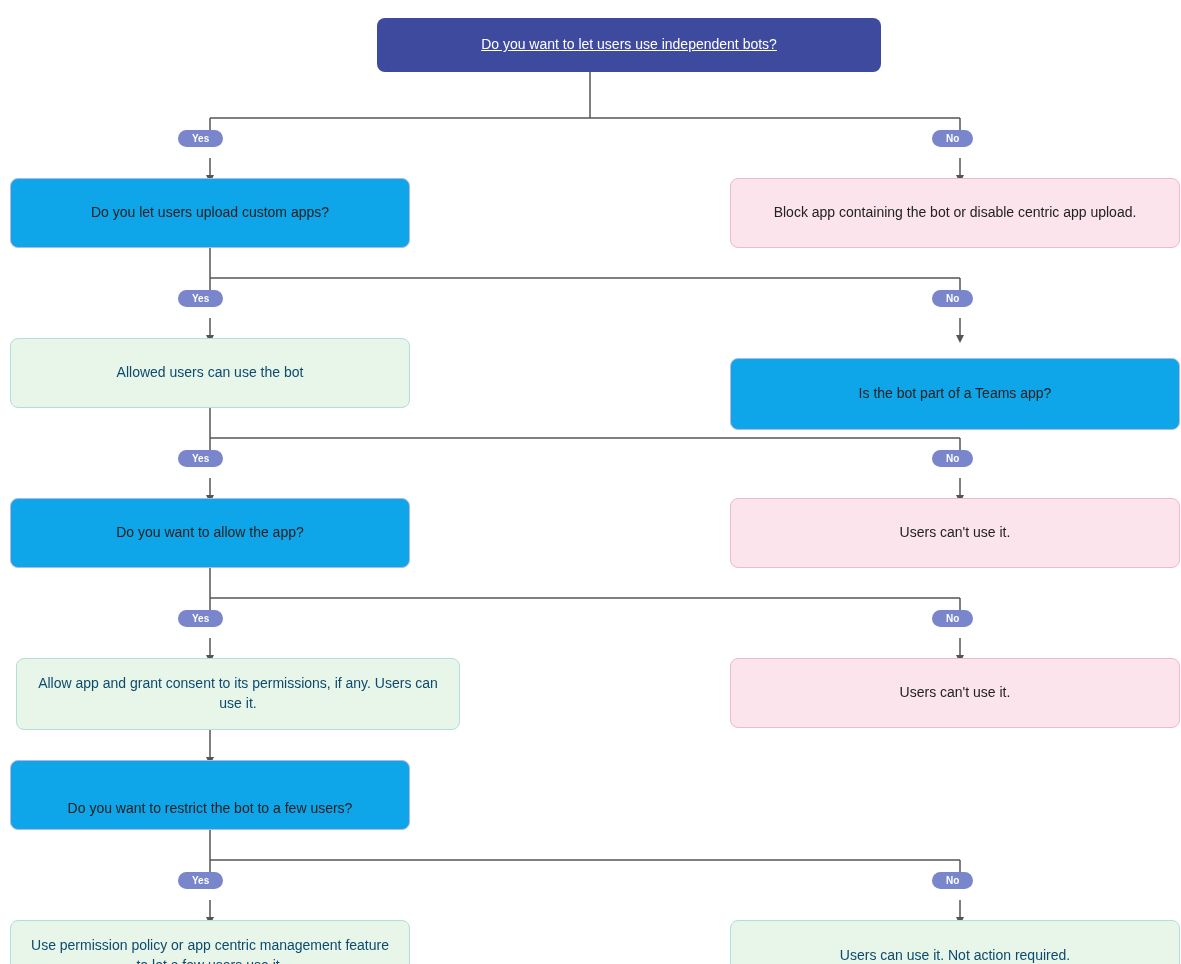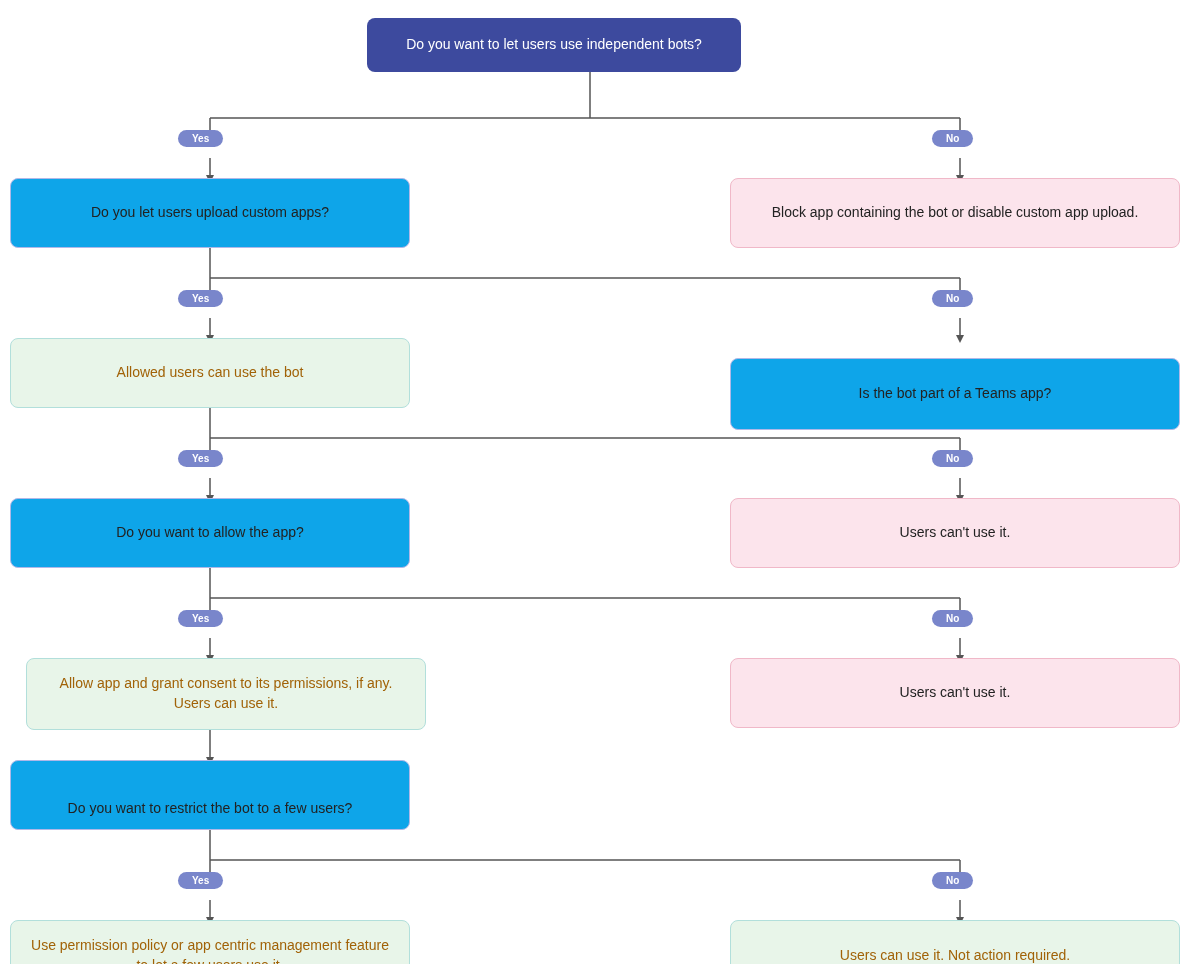--- a/index.html
+++ b/index.html
@@ -31,21 +31,21 @@
       color: #fff;
       border: none;
     }
     .node-blue-light {
       background: #0ea5e9;
       color: #222;
       border: 1.5px solid #b0b8e8;
     }
     .node-green {
       background: #e8f5e9;
-      color: #a16207;
+      color: #0c4a6e;
       border: 1.5px solid #b2dfdb;
     }
     .node-red {
       background: #fce4ec;
       color: #222;
       border: 1.5px solid #f0b8c8;
     }
     .badge {
       position: absolute;
       background: #7986cb;
@@ -141,38 +141,38 @@
     <line x1="960" y1="860" x2="960" y2="880"></line>
 
     <line x1="210" y1="860" x2="210" y2="880"></line>
     <line x1="210" y1="900" x2="210" y2="920"></line>
     <polygon points="206,917 214,917 210,925" class="arrow-head"></polygon>
 
     <line x1="960" y1="900" x2="960" y2="920"></line>
     <polygon points="956,917 964,917 960,925" class="arrow-head"></polygon>
   </svg>
 
-  <div class="node node-blue-dark" style="left:367px; top:18px; width:374px; height:54px;">
+  <div class="node node-blue-dark" style="left:377px; top:18px; width:504px; height:54px;text-decoration:underline;">
     <span>Do you want to let users use independent bots?</span>
   </div>
 
   <div class="badge" style="left:178px; top:130px;">
     <span>Yes</span>
   </div>
 
   <div class="badge" style="left:932px; top:130px;">
     <span>No</span>
   </div>
 
   <div class="node node-blue-light" style="left:10px; top:178px; width:400px; height:70px;">
     <span>Do you let users upload custom apps?</span>
   </div>
 
   <div class="node node-red" style="left:730px; top:178px; width:450px; height:70px;">
-    <span>Block app containing the bot or disable custom app upload.</span>
+    <span>Block app containing the bot or disable centric app upload.</span>
   </div>
 
   <div class="badge" style="left:178px; top:290px;">
     <span>Yes</span>
   </div>
 
   <div class="badge" style="left:932px; top:290px;">
     <span>No</span>
   </div>
 
@@ -201,21 +201,21 @@
   </div>
 
   <div class="badge" style="left:178px; top:610px;">
     <span>Yes</span>
   </div>
 
   <div class="badge" style="left:932px; top:610px;">
     <span>No</span>
   </div>
 
-  <div class="node node-green" style="left:26px; top:658px; width:400px; height:72px;">
+  <div class="node node-green" style="left:16px; top:658px; width:444px; height:72px;">
     <span>Allow app and grant consent to its permissions, if any. Users can use it.</span>
   </div>
 
   <div class="node node-red" style="left:730px; top:658px; width:450px; height:70px;">
     <span>Users can't use it.</span>
   </div>
 
   <div class="node node-blue-light" style="left:10px; top:760px; width:400px; height:70px;align-items:flex-end;">
     <span>Do you want to restrict the bot to a few users?</span>
   </div>

